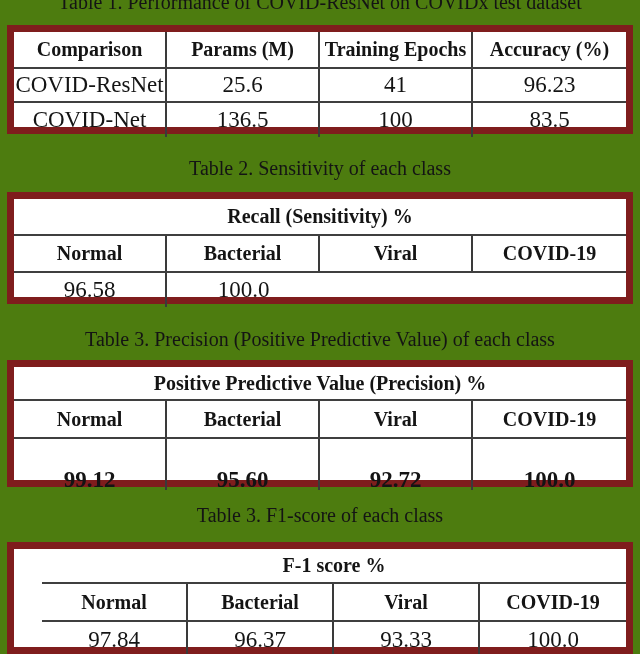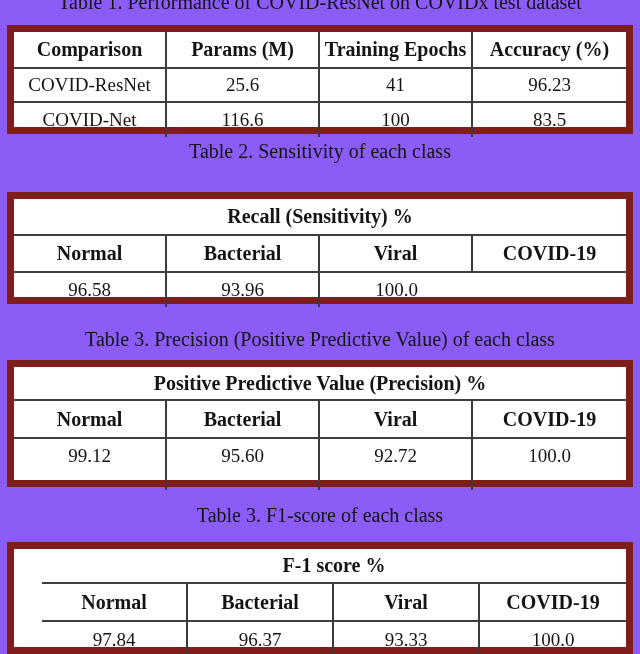--- a/index.html
+++ b/index.html
@@ -1,20 +1,20 @@
 <!DOCTYPE html>
 <html><head>
 <meta charset="utf-8">
 <style>
   html, body { margin: 0; padding: 0; }
   .page {
     position: relative;
     width: 640px;
     height: 654px;
-    background: #8b5cf6;
+    background: #4d7c0f;
     overflow: hidden;
     font-family: "Liberation Serif", "DejaVu Serif", serif;
     color: #141414;
   }
   .caption {
     position: absolute;
     left: 0;
     width: 100%;
     text-align: center;
     font-size: 20px;
@@ -36,21 +36,21 @@
     box-sizing: border-box;
   }
   .row:last-child { border-bottom: none; }
   .row.span-row { grid-template-columns: 1fr; }
   .cell {
     display: flex;
     align-items: center;
     justify-content: center;
     border-right: 2px solid #3a3a3a;
     box-sizing: border-box;
-    font-size: 19px;
+    font-size: 23px;
     overflow: hidden;
     white-space: nowrap;
   }
   .cell:last-child { border-right: none; }
   .bold { font-weight: bold; font-size: 20px; }
 
   
   .t1 { top: 25px; height: 109px; }
   .t1 .row-head { height: 37px; }
   .t1 .row-body { height: 34px; }
@@ -59,30 +59,30 @@
   .t2 { top: 192px; height: 112px; }
   .t2 .row-span { height: 37px; }
   .t2 .row-head { height: 37px; }
   .t2 .row-body { height: 34px; }
 
   
   .t3 { top: 360px; height: 127px; }
   .t3 .row-span { height: 34px; }
   .t3 .row-head { height: 38px; }
   .t3 .row-body { height: 51px; }
-  .t3 .row-body .cell { align-items: flex-start; padding-top: 6px; }
+  .t3 .row-body .cell { align-items: flex-start; padding-top: 28px; font-weight: bold; }
 
   
   .t4 { top: 542px; height: 112px; padding-left: 28px; }
   .t4 .row-span { height: 35px; }
   .t4 .row-head { height: 38px; }
   .t4 .row-body { height: 35px; }
 
   .cap-1 { top: -9px; }
-  .cap-2 { top: 140px; }
+  .cap-2 { top: 157px; }
   .cap-3 { top: 328px; font-family: Liberation Serif, serif; }
   .cap-4 { top: 504px; }
 </style>
 </head>
 <body>
 
 <div class="page">
 
   <div class="caption cap-1">Table 1. Performance of COVID-ResNet on COVIDx test dataset</div>
   <div class="tbl t1">
@@ -93,40 +93,39 @@
       <div class="cell bold">Accuracy (%)</div>
     </div>
     <div class="row row-body">
       <div class="cell">COVID-ResNet</div>
       <div class="cell">25.6</div>
       <div class="cell">41</div>
       <div class="cell">96.23</div>
     </div>
     <div class="row row-body">
       <div class="cell">COVID-Net</div>
-      <div class="cell">116.6</div>
+      <div class="cell">136.5</div>
       <div class="cell">100</div>
       <div class="cell">83.5</div>
     </div>
   </div>
 
   <div class="caption cap-2">Table 2. Sensitivity of each class</div>
   <div class="tbl t2">
     <div class="row span-row row-span">
       <div class="cell bold">Recall (Sensitivity) %</div>
     </div>
     <div class="row row-head">
       <div class="cell bold">Normal</div>
       <div class="cell bold">Bacterial</div>
       <div class="cell bold">Viral</div>
       <div class="cell bold">COVID-19</div>
     </div>
     <div class="row row-body">
       <div class="cell">96.58</div>
-      <div class="cell">93.96</div>
       <div class="cell">100.0</div>
     </div>
   </div>
 
   <div class="caption cap-3">Table 3. Precision (Positive Predictive Value) of each class</div>
   <div class="tbl t3">
     <div class="row span-row row-span">
       <div class="cell bold">Positive Predictive Value (Precision) %</div>
     </div>
     <div class="row row-head">

